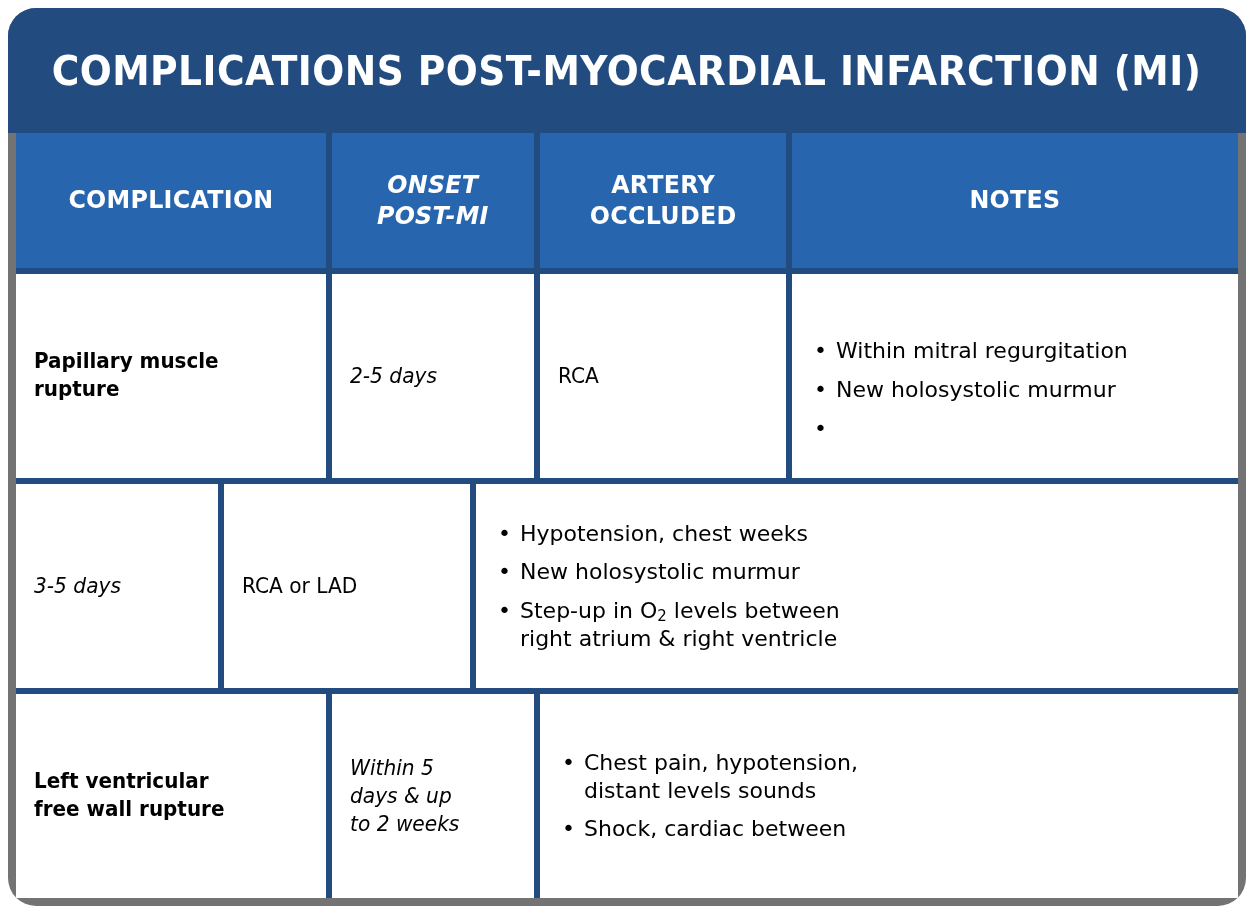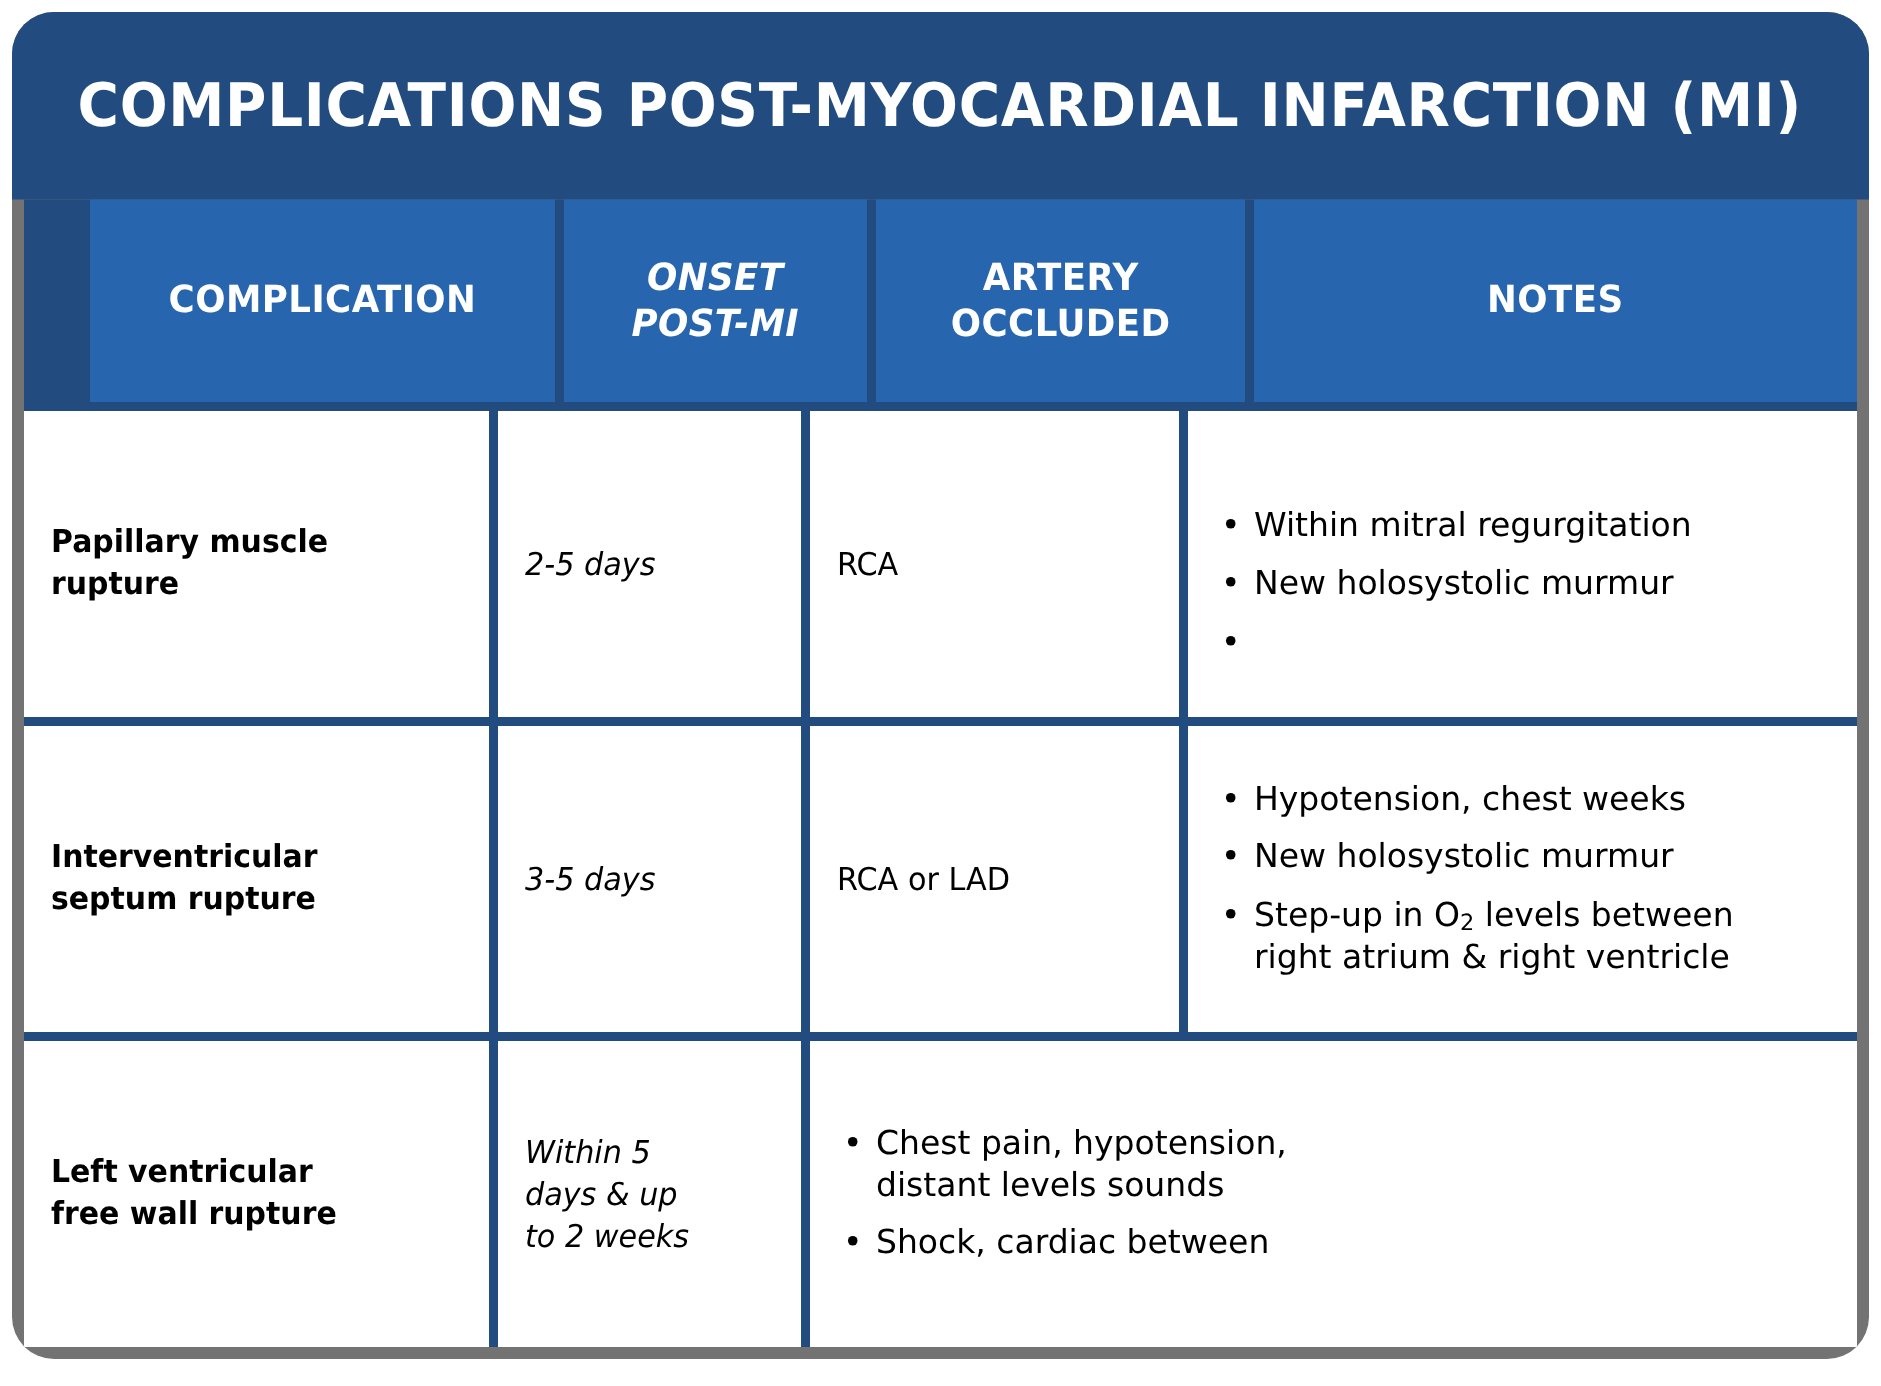--- a/index.html
+++ b/index.html
@@ -71,21 +71,20 @@
   
   .col-0 { flex: 0 0 310px; }
   .col-1 { flex: 0 0 202px; font-style: italic; }
   .col-2 { flex: 0 0 246px; }
   .col-3 { flex: 1 1 auto; }
 
   
   #header-row {
     flex: 0 0 141px;
     padding-bottom: 6px;
-    padding-left: 44px;
   }
   #header-row .cell {
     background: #2765AE;
     display: flex;
     align-items: center;
     justify-content: center;
     text-align: center;
     margin-right: 6px;
     padding: 4px 8px;
   }
@@ -210,24 +209,20 @@
       <div class="cell col-3">
         <ul class="notes-list">
             <li><span class="bullet-dot">•</span><span class="notes-text">Within mitral regurgitation</span></li>
             <li><span class="bullet-dot">•</span><span class="notes-text">New holosystolic murmur</span></li>
             <li><span class="bullet-dot">•</span></li>
           </ul>
       </div>
     </div>
 
     <div class="row body-row divided">
-      <div class="cell col-0">
-        <span class="complication-text">Interventricular
-septum rupture</span>
-      </div>
       <div class="cell col-1">
         <span class="plain-text">3-5 days</span>
       </div>
       <div class="cell col-2">
         <span class="plain-text">RCA or LAD</span>
       </div>
       <div class="cell col-3">
         <ul class="notes-list">
             <li><span class="bullet-dot">•</span><span class="notes-text">Hypotension, chest weeks</span></li>
             <li><span class="bullet-dot">•</span><span class="notes-text">New holosystolic murmur</span></li>

